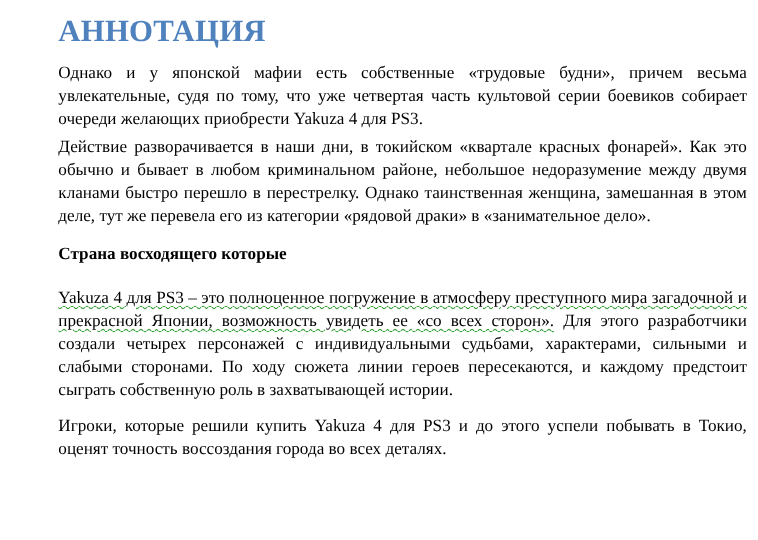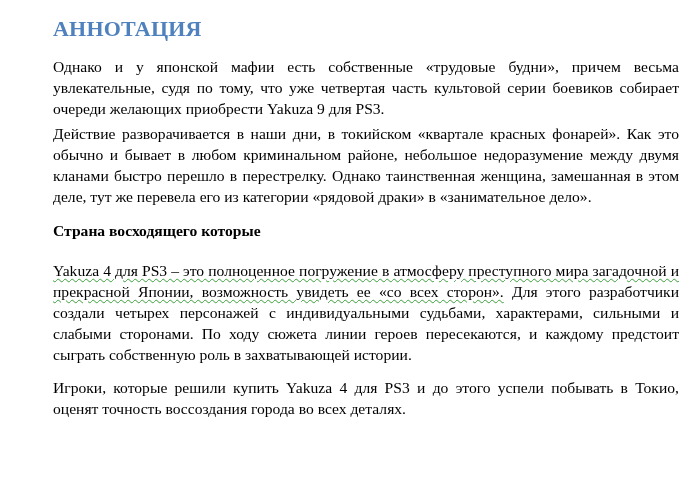--- a/index.html
+++ b/index.html
@@ -17,21 +17,21 @@
       position: absolute;
       left: 53px;
       top: 14px;
       width: 626px;
       font-family: "Liberation Serif", "DejaVu Serif", serif;
       color: #000000;
     }
     .title {
       font-family: "Liberation Serif", "DejaVu Serif", serif;
       font-weight: bold;
-      font-size: 22px;
+      font-size: 28px;
       color: #4F81BD;
       margin: 0;
       height: 30px;
       line-height: 30px;
       letter-spacing: 0.2px;
     }
     .para {
       font-size: 15.6px;
       line-height: 21px;
       text-align: justify;
@@ -55,21 +55,21 @@
       text-underline-offset: 2px;
     }
   </style>
 </head>
 <body>
 
 <div class="page">
   <h1 class="title">АННОТАЦИЯ</h1>
 
 
-  <p class="para p2">Однако и у японской мафии есть собственные «трудовые будни», причем весьма увлекательные, судя по тому, что уже четвертая часть культовой серии боевиков собирает очереди желающих приобрести Yakuza 9 для PS3.</p>
+  <p class="para p2">Однако и у японской мафии есть собственные «трудовые будни», причем весьма увлекательные, судя по тому, что уже четвертая часть культовой серии боевиков собирает очереди желающих приобрести Yakuza 4 для PS3.</p>
 
   <p class="para p3">Действие разворачивается в наши дни, в токийском «квартале красных фонарей». Как это обычно и бывает в любом криминальном районе, небольшое недоразумение между двумя кланами быстро перешло в перестрелку. Однако таинственная женщина, замешанная в этом деле, тут же перевела его из категории «рядовой драки» в «занимательное дело».</p>
 
   <h2 class="subhead">Страна восходящего которые</h2>
 
   <p class="para p4"><span class="squiggle">Yakuza 4 для PS3 – это полноценное погружение в атмосферу преступного мира загадочной и прекрасной Японии, возможность увидеть ее «со всех сторон».</span><span> Для этого разработчики создали четырех персонажей с индивидуальными судьбами, характерами, сильными и слабыми сторонами. По ходу сюжета линии героев пересекаются, и каждому предстоит сыграть собственную роль в захватывающей истории.</span></p>
 
   <p class="para p5"><span>Игроки, которые решили купить Yakuza 4 для PS3 и до этого успели побывать в Токио, оценят точность воссоздания города во всех деталях. </span></p>
 </div>
 

